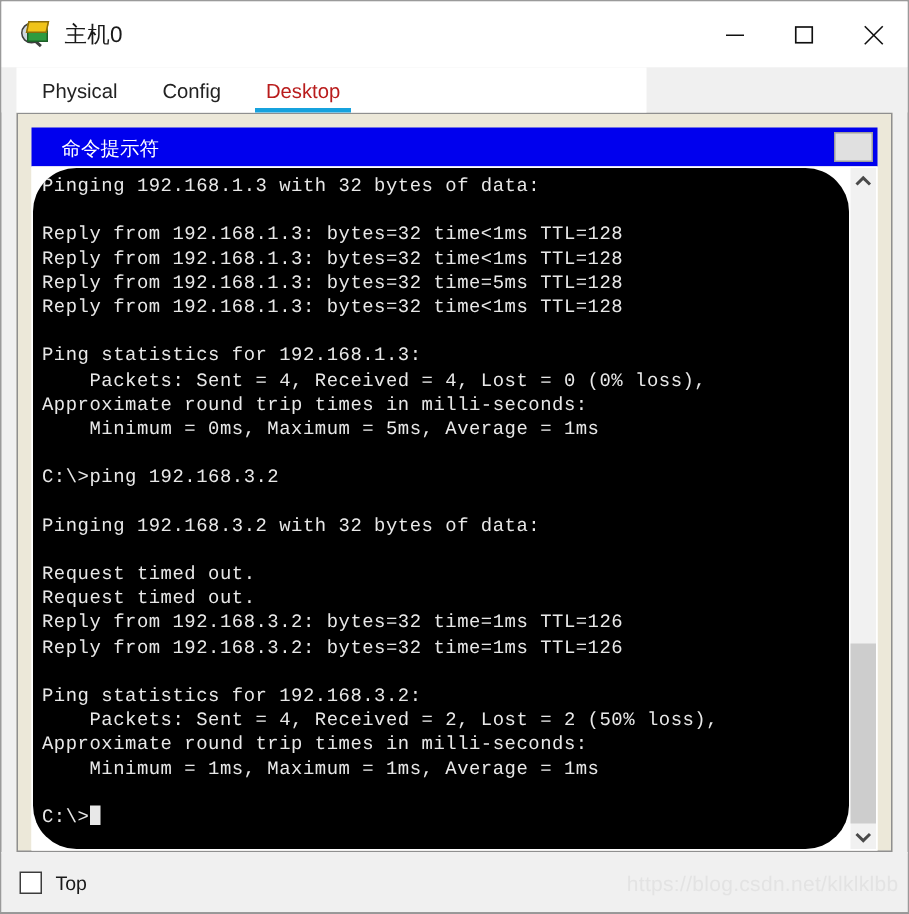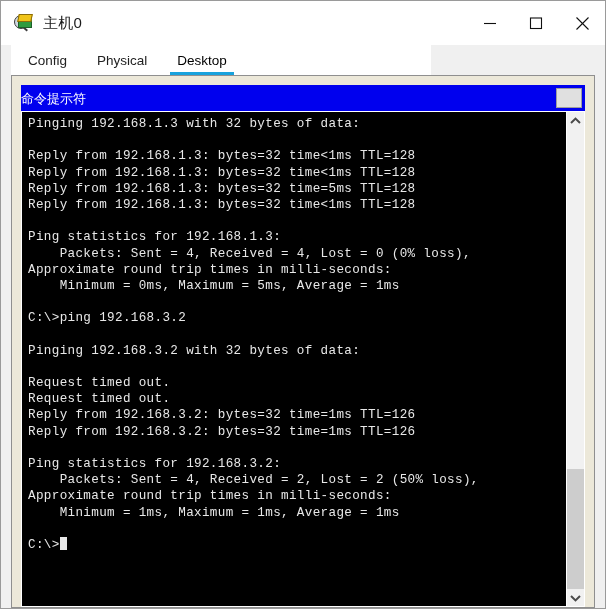--- a/index.html
+++ b/index.html
@@ -131,21 +131,21 @@
     align-items: center;
     padding: 0 9px;
     font-size: 13.5px;
     color: #222222;
     position: relative;
     cursor: default;
     white-space: nowrap;
   }
   .tab:first-child { margin-left: 8px; }
   .tab + .tab { margin-left: 12px; }
-  .tab.active { color: #000000; }
+  .tab.active { color: #b91c1c; }
   .tab.active::after {
     content: "";
     position: absolute;
     left: 2px;
     right: 2px;
     bottom: 0;
     height: 3px;
     background: #17a2dd;
   }
 
@@ -162,21 +162,21 @@
     min-height: 0;
   }
 
   
   #cmd-caption {
     height: 26px;
     background: #0000ee;
     display: flex;
     align-items: center;
     flex: 0 0 auto;
-    padding-left: 0;
+    padding-left: 20px;
     box-sizing: border-box;
   }
   #cmd-caption-title {
     color: #ffffff;
     font-size: 13px;
     line-height: 1;
     white-space: nowrap;
   }
   #cmd-caption-btn {
     margin-left: auto;
@@ -196,20 +196,21 @@
     background: #ffffff;
     border: 1px solid #ffffff;
     box-sizing: border-box;
   }
   #terminal {
     flex: 1 1 auto;
     background: #000000;
     overflow: hidden;
     padding: 4px 0 4px 6px;
     box-sizing: border-box;
+    border-radius: 29px;
   }
   #terminal-lines {
     font-family: "Liberation Mono", "DejaVu Sans Mono", monospace;
     font-size: 12.6px;
     line-height: 16.2px;
     color: #e8e8e8;
     white-space: pre;
     letter-spacing: 0.35px;
   }
   .tline { height: 16.2px; }
@@ -319,24 +320,24 @@
           <line x1="1.5" y1="1.5" x2="13.5" y2="13.5" stroke="#101010" stroke-width="1.1"></line>
           <line x1="13.5" y1="1.5" x2="1.5" y2="13.5" stroke="#101010" stroke-width="1.1"></line>
         </svg>
       </div>
     </div>
   </div>
 
   <div id="tabstrip-wrap">
     <div id="tabstrip">
       <div class="tab">
+        <span>Physical</span>
+      </div>
+      <div class="tab">
         <span>Config</span>
-      </div>
-      <div class="tab">
-        <span>Physical</span>
       </div>
       <div class="tab active">
         <span>Desktop</span>
       </div>
     </div>
   </div>
 
   <div id="panel">
 
     <div id="cmd-caption">
@@ -361,14 +362,19 @@
         <div class="sb-arrow">
           <svg width="11" height="8" viewBox="0 0 11 8" aria-hidden="true">
             <path d="M1 2 L5.5 6.4 L10 2" fill="none" stroke="#4a4a4a" stroke-width="2"></path>
           </svg>
         </div>
       </div>
     </div>
 
   </div>
 
+  <div id="bottombar">
+    <span id="top-check"></span>
+    <span id="top-label">Top</span>
+    <span id="watermark">https://blog.csdn.net/klklklbb</span>
+  </div>
 
 </div>
 
 </body></html>

